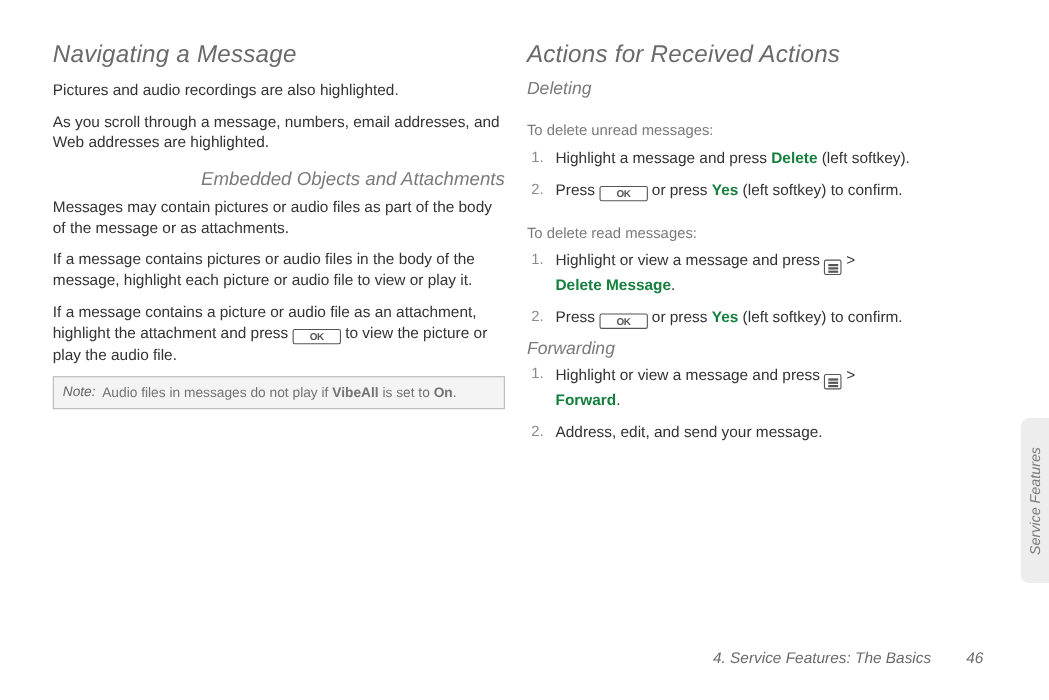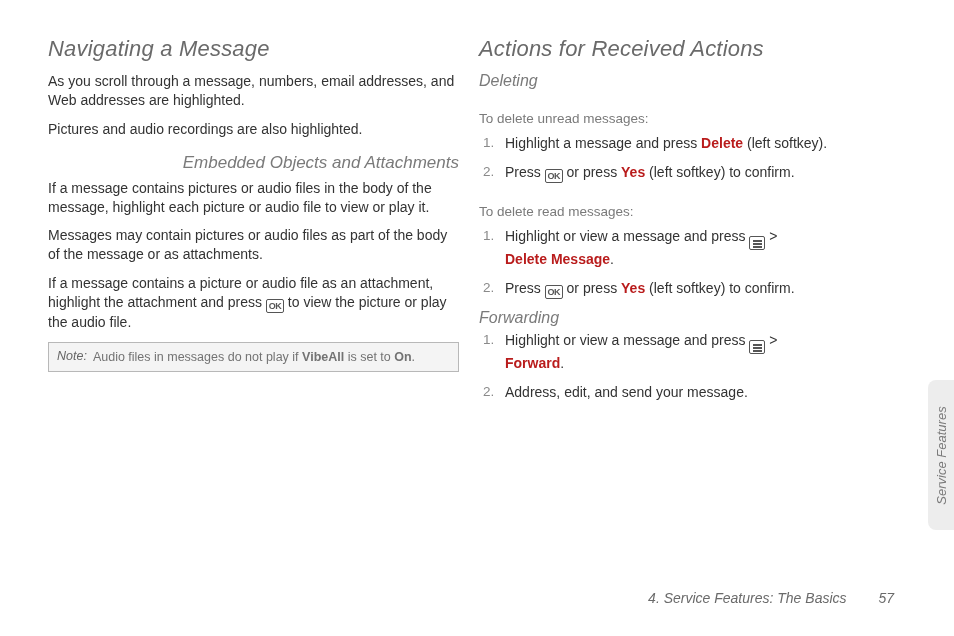--- a/index.html
+++ b/index.html
@@ -82,21 +82,21 @@
   ol.steps > li::before {
     content: counter(step) ".";
     position: absolute;
     left: -22px;
     top: 0;
     color: #8a8a8a;
     font-size: 13.5px;
   }
   strong.key {
     font-weight: 700;
-    color: #b91c1c;
+    color: #15803d;
     text-align: center;
   }
   .note-box {
     border: 1px solid var(--note-border);
     background: var(--note-bg);
     font-size: 12.5px;
     color: #666666;
     padding: 6px 8px;
     margin-top: 10px;
     display: flex;
@@ -124,21 +124,21 @@
     border-radius: 2px;
     font-size: 9px;
     line-height: 13px;
     font-family: Arial, sans-serif;
     font-weight: bold;
     letter-spacing: -0.5px;
     text-align: center;
     color: #555;
     box-sizing: border-box;
   }
-  .key-icon.ok  { width: 18px; }
+  .key-icon.ok  { width: 44px; }
   .key-icon.menu{ width: 16px; padding-top:1px; line-height:4px; }
   .menu-lines {
     display:inline-block;
     width:9px;
     height:1.5px;
     background:#555;
     box-shadow: 0 3px 0 #555, 0 6px 0 #555;
     vertical-align:top;
     margin-top:2px;
   }
@@ -177,26 +177,26 @@
     white-space: nowrap;
   }
 </style>
 </head>
 <body>
 
 <div class="page">
 
   <div class="col">
     <h1 class="section-title">Navigating a Message</h1>
+    <p>Pictures and audio recordings are also highlighted.</p>
     <p>As you scroll through a message, numbers, email addresses, and Web addresses are highlighted.</p>
-    <p>Pictures and audio recordings are also highlighted.</p>
 
     <h2 class="sub-title">Embedded Objects and Attachments</h2>
+    <p>Messages may contain pictures or audio files as part of the body of the message or as attachments.</p>
     <p>If a message contains pictures or audio files in the body of the message, highlight each picture or audio file to view or play it.</p>
-    <p>Messages may contain pictures or audio files as part of the body of the message or as attachments.</p>
     <p>
       <span>If a message contains a picture or audio file as an attachment, highlight the attachment and press </span><span class="key-icon ok">OK</span><span> to view the picture or play the audio file.</span>
     </p>
 
     <div class="note-box">
       <span class="note-label">Note:</span>
       <span class="note-body">
         <span>Audio files in messages do not play if </span><strong>VibeAll</strong><span> is set to </span><strong>On</strong><span>.</span>
       </span>
     </div>
@@ -237,14 +237,14 @@
   </div>
 
 </div>
 
 <div class="side-tab">
   <span>Service Features</span>
 </div>
 
 <div class="footer">
   <span>4. Service Features: The Basics</span>
-  <span class="pagenum">57</span>
+  <span class="pagenum">46</span>
 </div>
 
 </body></html>

